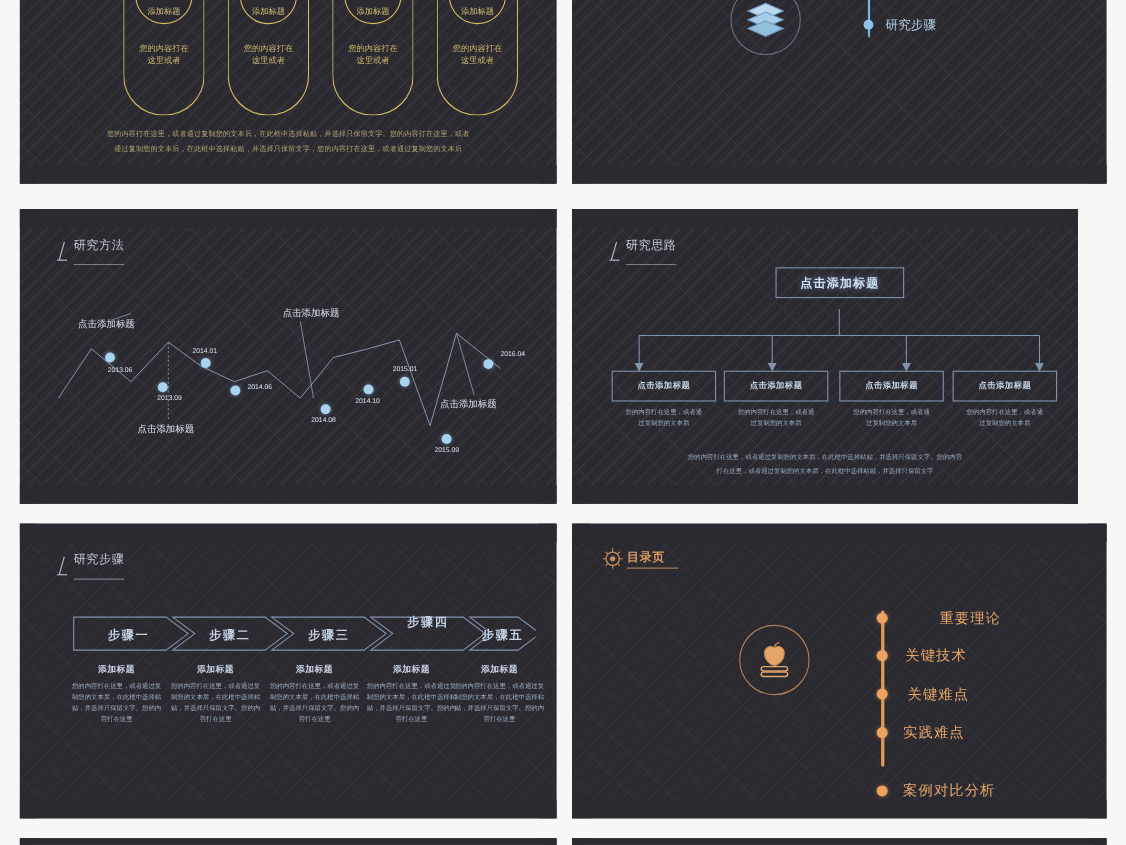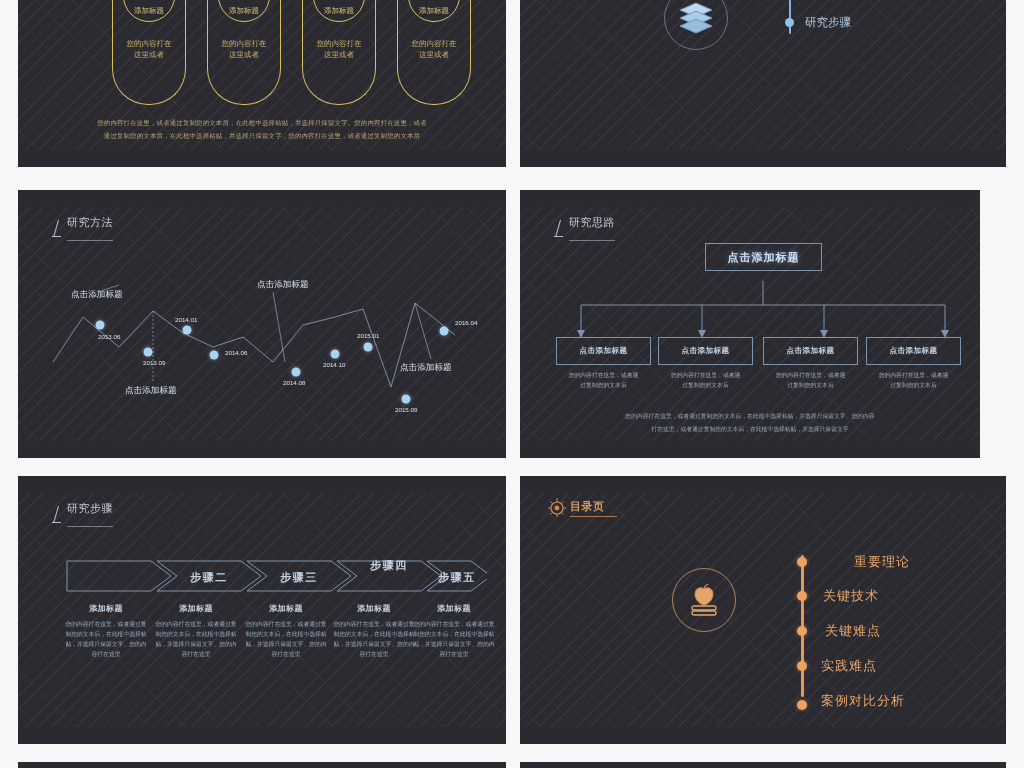--- a/index.html
+++ b/index.html
@@ -322,20 +322,23 @@
 
       <svg width="452" height="40" viewBox="0 0 452 40" style="position:absolute;left:0;top:64px;">
         <g fill="none" stroke="#8294ad" stroke-width="1">
           <path d="M32 4 L116 4 L136 19 L116 34 L32 34 Z"></path>
           <path d="M122 4 L206 4 L226 19 L206 34 L122 34 L142 19 Z"></path>
           <path d="M212 4 L296 4 L316 19 L296 34 L212 34 L232 19 Z"></path>
           <path d="M302 4 L386 4 L406 19 L386 34 L302 34 L322 19 Z"></path>
           <path d="M392 4 L436 4 L456 19 L436 34 L392 34 L412 19 Z"></path>
         </g>
       </svg>
+      <div class="chev" style="left:32px;top:68px;width:100px;">
+        <span class="cl">步骤一</span>
+      </div>
       <div class="chev" style="left:126px;top:68px;width:96px;">
         <span class="cl">步骤二</span>
       </div>
       <div class="chev" style="left:216px;top:68px;width:96px;">
         <span class="cl">步骤三</span>
       </div>
       <div class="chev" style="left:306px;top:56px;width:96px;">
         <span class="cl">步骤四</span>
       </div>
       <div class="chev" style="left:392px;top:68px;width:60px;">
@@ -413,21 +416,21 @@
         <span class="lbl">关键技术</span>
       </div>
       <div class="toc-item" style="left:260px;top:129px;gap:18px;">
         <span class="dot"></span>
         <span class="lbl">关键难点</span>
       </div>
       <div class="toc-item" style="left:260px;top:164px;">
         <span class="dot"></span>
         <span class="lbl">实践难点</span>
       </div>
-      <div class="toc-item" style="left:260px;top:199px;align-items:flex-end;">
+      <div class="toc-item" style="left:260px;top:217px;">
         <span class="dot"></span>
         <span class="lbl">案例对比分析</span>
       </div>
     </div>
   </div>
 
   <div class="slide" style="left:18px;top:762px;width:488px;height:100px;">
     <div class="band top"></div>
     <span class="cnr tl"></span>
     <span class="cnr tr"></span>

